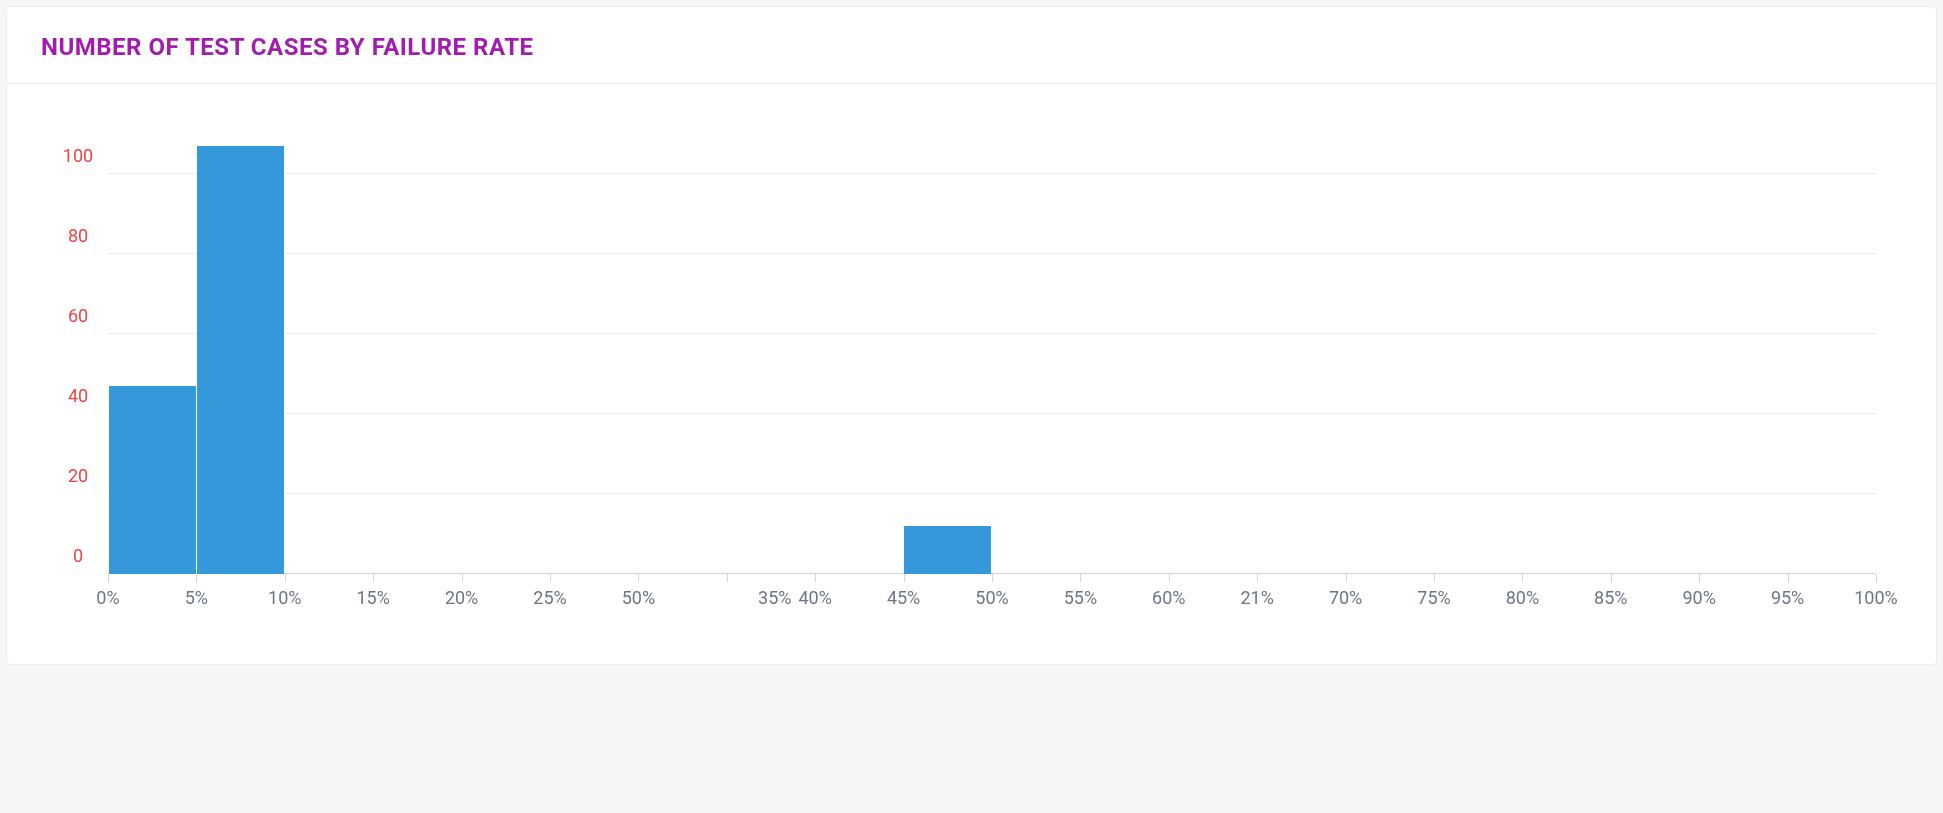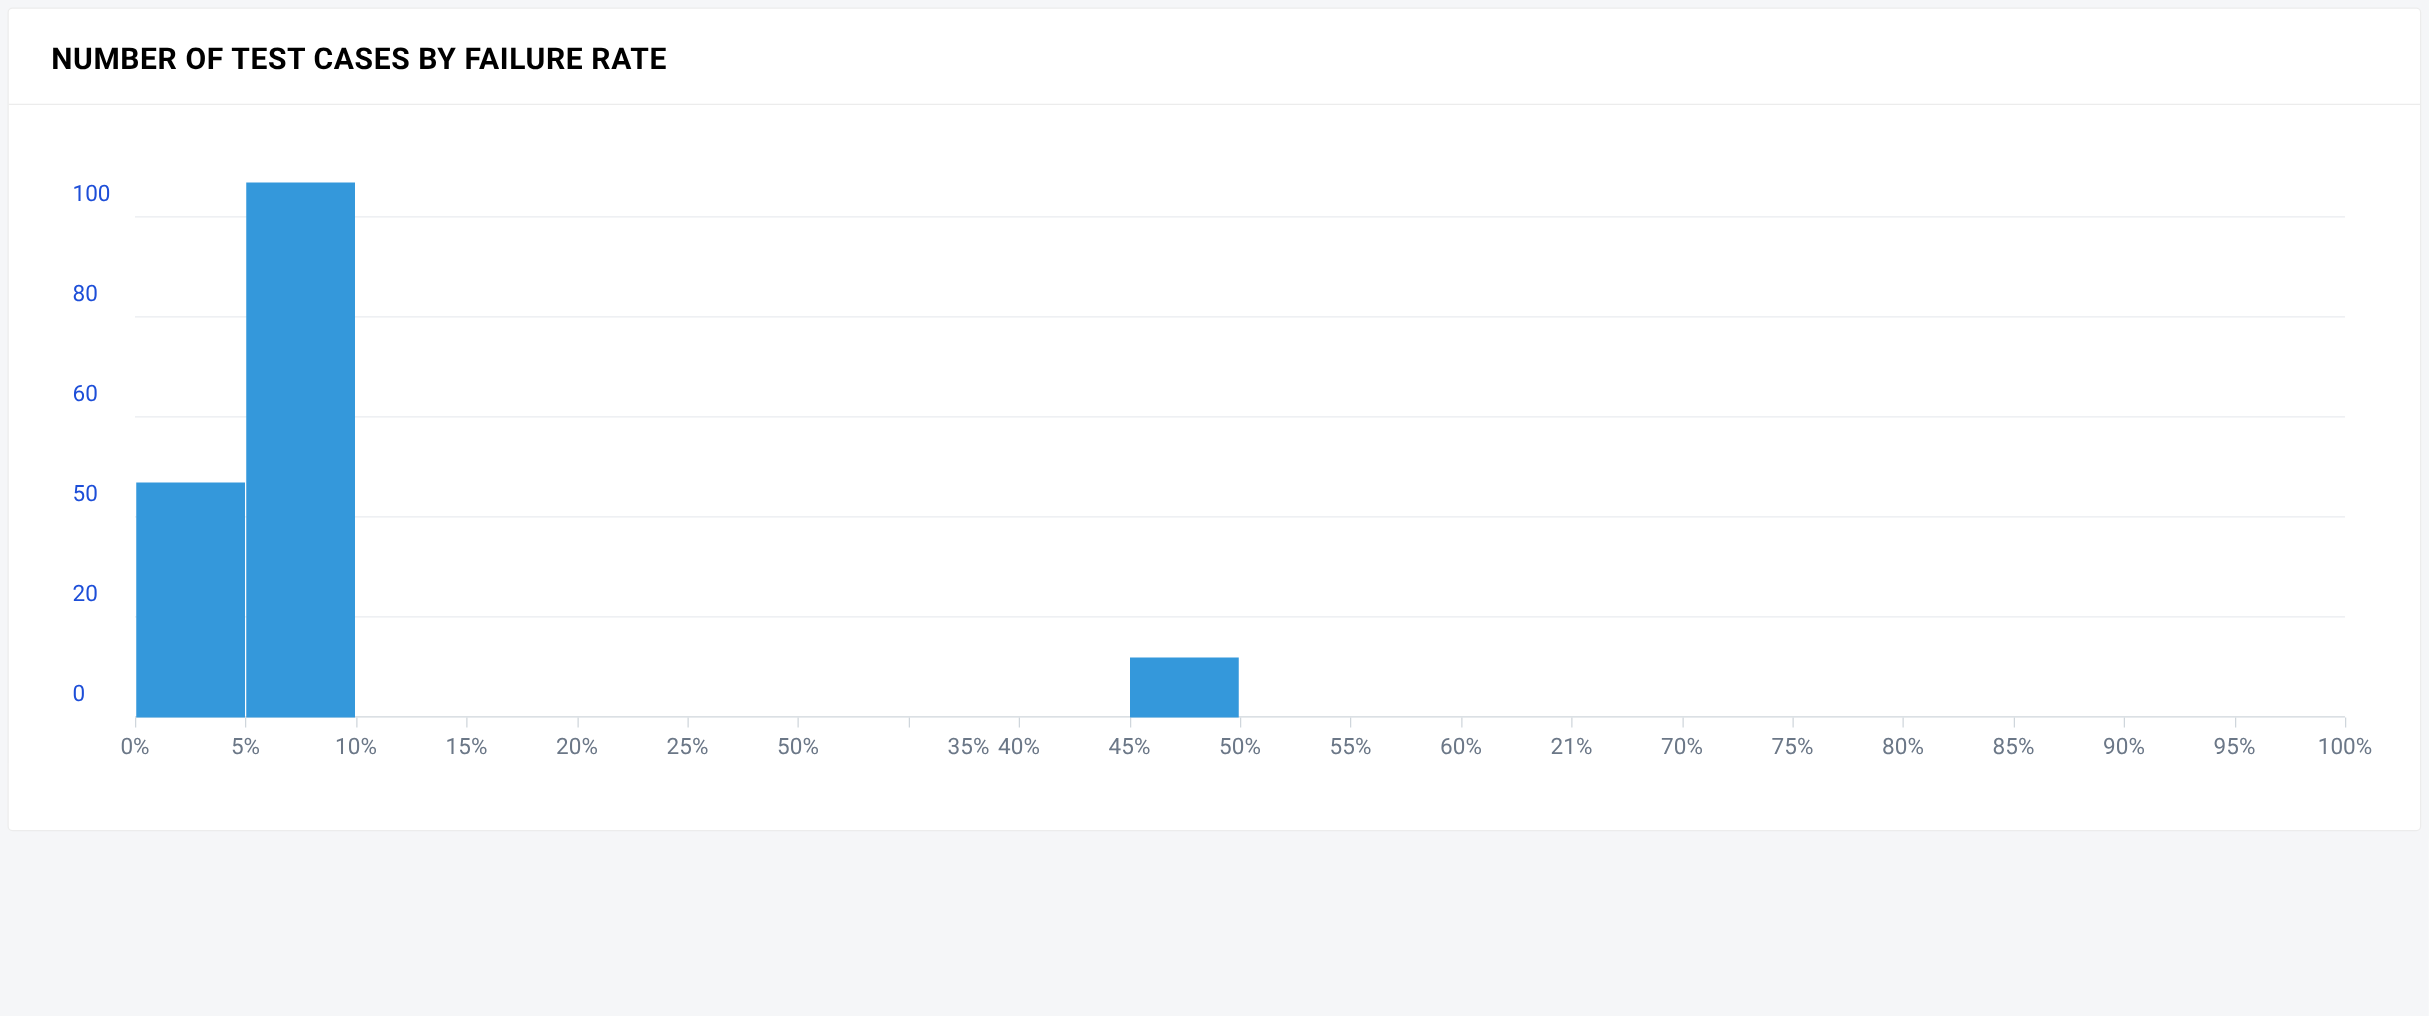--- a/index.html
+++ b/index.html
@@ -18,21 +18,21 @@
     width: calc(100% - 12px);
   }
   .card-header {
     padding: 26px 34px 22px 34px;
     border-bottom: 1px solid #ececec;
   }
   .card-title {
     font-size: 24px;
     font-weight: 700;
     letter-spacing: 0.5px;
-    color: #000000;
+    color: #a21caf;
     text-transform: uppercase;
     margin: 0;
   }
   .card-body {
     padding: 40px 30px 40px 30px;
   }
   .chart-wrap {
     position: relative;
     width: 100%;
   }
@@ -64,23 +64,23 @@
     right: 0;
     bottom: 0;
     height: 0;
     border-top: 1px solid #cfd6dc;
   }
   
   .y-label {
     position: absolute;
     left: -50px;
     width: 40px;
-    text-align: left;
+    text-align: center;
     font-size: 18px;
-    color: #1d4ed8;
+    color: #ef4444;
     line-height: 1;
     transform: translateY(-50%);
   }
   
   .x-tick {
     position: absolute;
     bottom: -8px;
     width: 0;
     height: 8px;
     border-left: 1px solid #cfd6dc;
@@ -110,21 +110,21 @@
   <div class="card-body">
     <div class="chart-wrap">
       <div class="chart">
         <div class="plot" id="plot">
           <div class="baseline"></div>
 
         <div class="y-label" style="bottom: 0%;">0</div>
             <div class="gridline" style="bottom: 18.1818%;"></div>
             <div class="y-label" style="bottom: 18.1818%;">20</div>
             <div class="gridline" style="bottom: 36.3636%;"></div>
-            <div class="y-label" style="bottom: 36.3636%;">50</div>
+            <div class="y-label" style="bottom: 36.3636%;">40</div>
             <div class="gridline" style="bottom: 54.5455%;"></div>
             <div class="y-label" style="bottom: 54.5455%;">60</div>
             <div class="gridline" style="bottom: 72.7273%;"></div>
             <div class="y-label" style="bottom: 72.7273%; margin-top: 33px;">80</div>
             <div class="gridline" style="bottom: 90.9091%;"></div>
             <div class="y-label" style="bottom: 90.9091%;">100</div>
             <div class="x-tick" style="left: 0%;"></div>
             <div class="x-label" style="left: 0%;">0%</div>
             <div class="x-tick" style="left: 5%;"></div>
             <div class="x-label" style="left: 5%;">5%</div>

